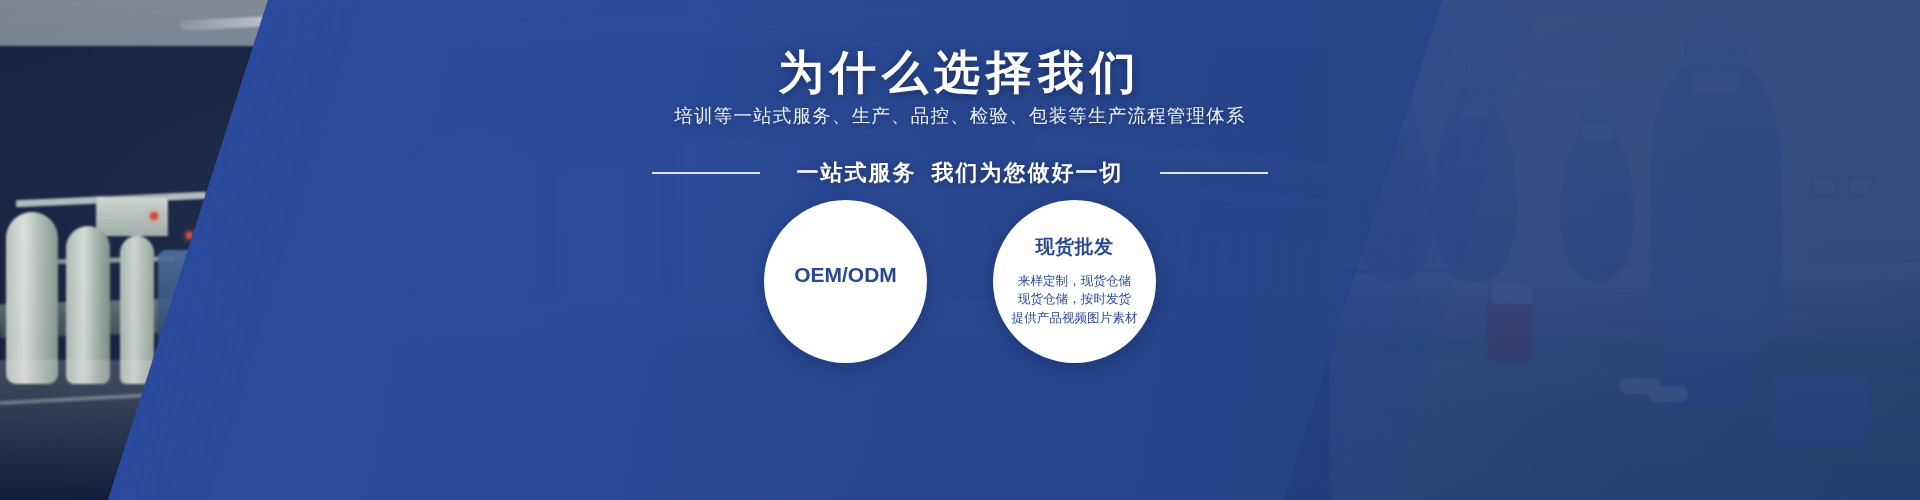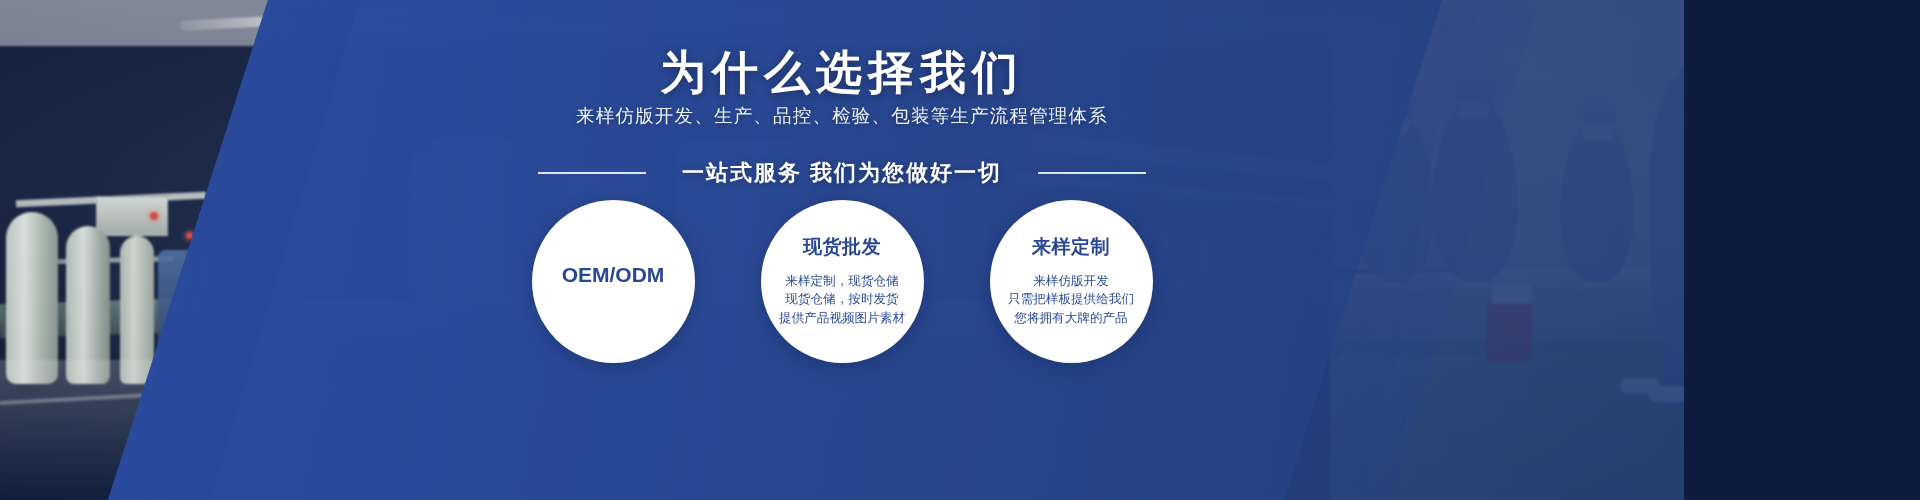--- a/index.html
+++ b/index.html
@@ -1,21 +1,21 @@
 <!DOCTYPE html>
 <html lang="zh"><head>
 <meta charset="utf-8">
 <title>为什么选择我们</title>
 <style>
   *{margin:0;padding:0;box-sizing:border-box;}
   html,body{width:1920px;height:500px;overflow:hidden;background:#0d1c3f;}
   body{font-family:"Liberation Sans","DejaVu Sans",sans-serif;}
 
   #banner{
-    position:relative;width:1684px;height:500px;overflow:hidden;
+    position:relative;width:1920px;height:500px;overflow:hidden;
   }
 
   
   .photo{position:absolute;inset:0;}
 
   
   .photo-base{
     background:
       linear-gradient(180deg,#e8eef2 0%,#dfe7ec 18%,#cfd9e0 34%,#bcc8d2 44%,
         #9fb0bd 50%,#6f9a7c 56%,#4e8f63 70%,#3f8457 86%,#39794f 100%);
@@ -156,21 +156,21 @@
     text-shadow:0 2px 10px rgba(0,0,0,.35);
   }
   .subtitle{
     position:absolute;left:0;right:0;top:103px;text-align:center;
     font-size:18.5px;color:#eef3fb;letter-spacing:1.2px;
     text-shadow:0 1px 5px rgba(0,0,0,.3);
   }
 
   .sloganrow{
     position:absolute;left:0;right:0;top:158px;
-    display:flex;align-items:center;justify-content:center;gap:36px;
+    display:flex;align-items:center;justify-content:center;gap:36px;font-family:Liberation Mono, monospace;
   }
   .rule{width:108px;height:2px;background:rgba(255,255,255,.85);}
   .slogan{
     font-size:22px;font-weight:bold;color:#ffffff;letter-spacing:2px;white-space:nowrap;
     text-shadow:0 1px 6px rgba(0,0,0,.3);
   }
 
   .circles{
     position:absolute;left:0;right:0;top:200px;
     display:flex;justify-content:center;align-items:flex-start;gap:66px;
@@ -264,44 +264,36 @@
 
   <div class="overlay"></div>
   <div class="overlay2"></div>
   <div class="overlay-soft-l"></div>
   <div class="overlay-soft-r"></div>
 
   <div class="content">
 
     <div class="title">为什么选择我们</div>
 
-    <div class="subtitle">来样仿版开发、生产、品控、检验、包装等生产流程管理体系</div>
+    <div class="subtitle">培训等一站式服务、生产、品控、检验、包装等生产流程管理体系</div>
 
     <div class="sloganrow">
       <div class="rule"></div>
       <div class="slogan">一站式服务 我们为您做好一切</div>
       <div class="rule"></div>
     </div>
 
     <div class="circles" id="circles">
         <div class="circle">
           <div class="c-title latin">OEM/ODM</div>
         </div>
         <div class="circle">
           <div class="c-title">现货批发</div>
           <div class="c-desc">
             <span>来样定制，现货仓储</span>
             <span>现货仓储，按时发货</span>
             <span>提供产品视频图片素材</span>
           </div>
         </div>
-        <div class="circle">
-          <div class="c-title">来样定制</div>
-          <div class="c-desc">
-            <span>来样仿版开发</span>
-            <span>只需把样板提供给我们</span>
-            <span>您将拥有大牌的产品</span>
-          </div>
-        </div>
       </div>
 
   </div>
 </div>
 
 </body></html>

